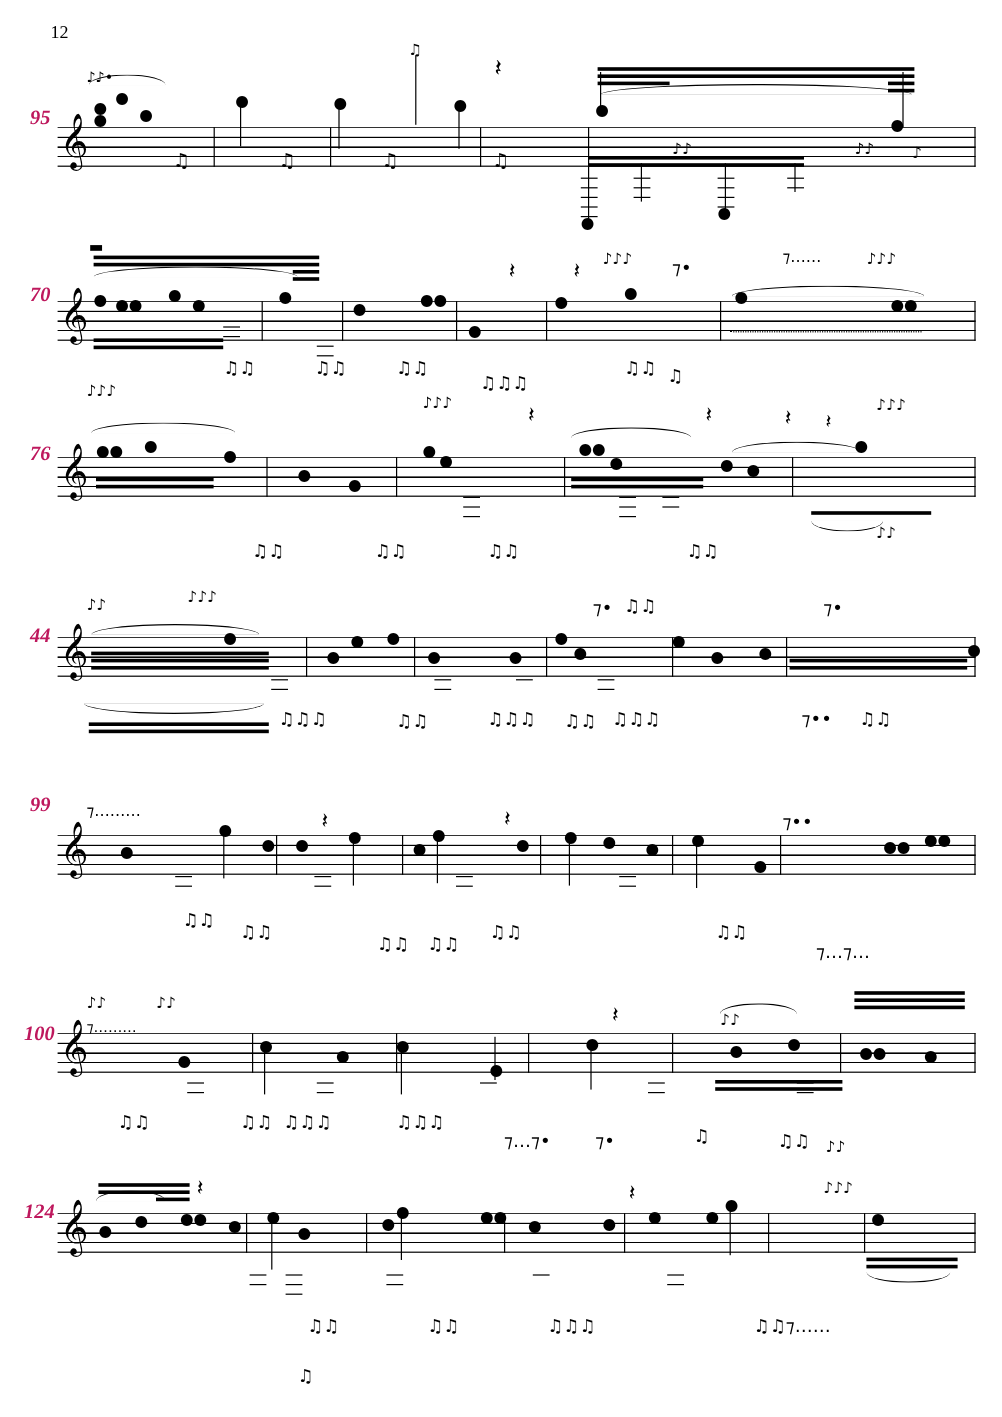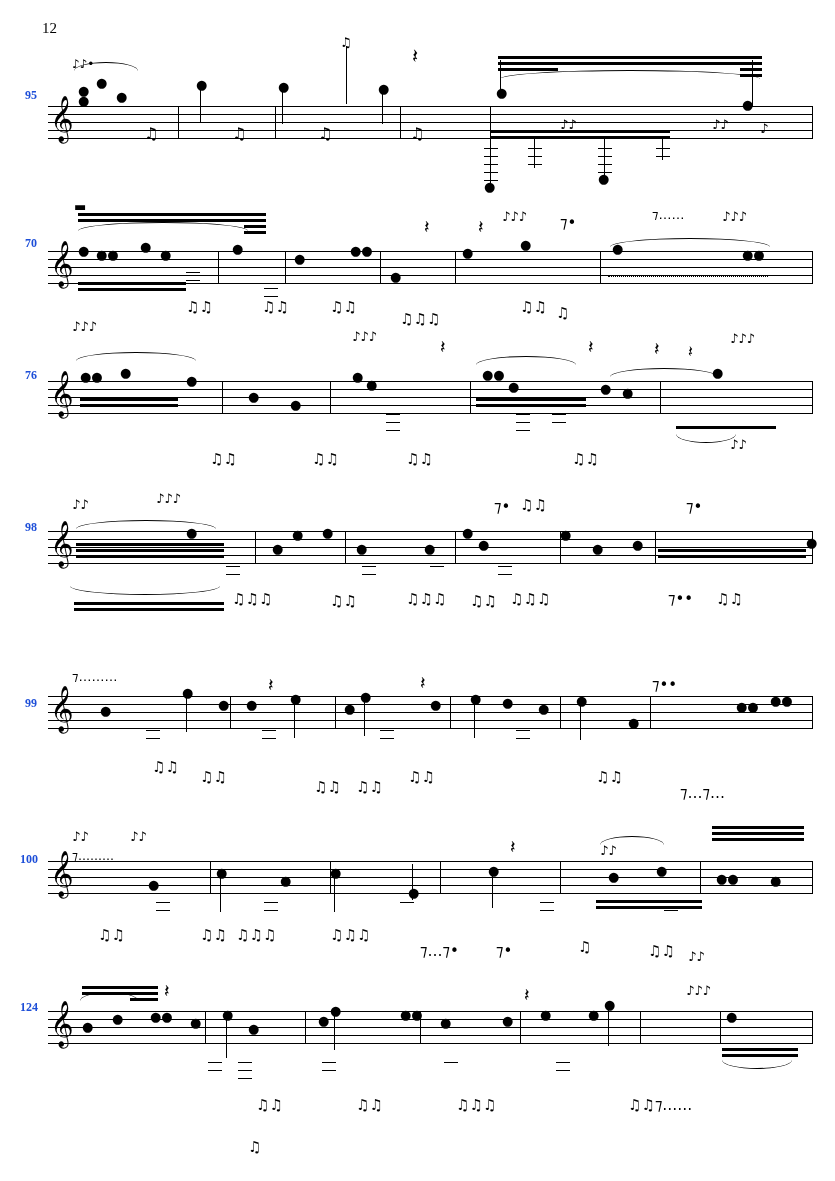--- a/index.html
+++ b/index.html
@@ -29,24 +29,25 @@
     font-family: "Liberation Serif", serif;
     color: #000000;
   }
   .system {
     position: absolute;
     left: 0;
     width: 835px;
   }
   .measure-number {
     position: absolute;
-    font-size: 12px;
+    font-size: 17px;
     font-weight: bold;
     font-family: "Liberation Serif", serif;
-    color: #1d4ed8;
+    color: #be185d;
+    font-style: italic;
   }
   
   .staff {
     position: absolute;
     left: 48px;
     width: 765px;
     height: 33px;
     background-image:
       linear-gradient(#000 1px, transparent 1px),
       linear-gradient(#000 1px, transparent 1px),
@@ -313,21 +314,21 @@
     <div class="ledger" style="left:516px; top:430px; width:14px;"></div>
     <div class="ledger" style="left:552px; top:414px; width:14px;"></div>
     <div class="ledger" style="left:552px; top:422px; width:14px;"></div>
 
     <div class="beam" style="left:676px; top:426px; width:100px;"></div>
     <div class="slur-under" style="left:676px; top:434px; width:60px;"></div>
     <div class="ink" style="left:730px; top:438px; font-size:13px;">♪♪</div>
   </div>
 
   <div class="system" style="top:0;">
-    <div class="measure-number" style="left:25px; top:520px;">98</div>
+    <div class="measure-number" style="left:25px; top:520px;">44</div>
     <div class="staff" style="top:531px;"></div>
     <div class="clef" style="left:50px; top:523px;">𝄞</div>
 
     <div class="barline" style="left:255px; top:531px;"></div>
     <div class="barline" style="left:345px; top:531px;"></div>
     <div class="barline" style="left:455px; top:531px;"></div>
     <div class="barline" style="left:560px; top:531px;"></div>
     <div class="barline" style="left:655px; top:531px;"></div>
     <div class="barline" style="left:812px; top:531px;"></div>
 
@@ -373,21 +374,21 @@
     <div class="ledger" style="left:226px; top:566px; width:14px;"></div>
     <div class="ledger" style="left:226px; top:574px; width:14px;"></div>
     <div class="ledger" style="left:362px; top:566px; width:14px;"></div>
     <div class="ledger" style="left:362px; top:574px; width:14px;"></div>
     <div class="ledger" style="left:430px; top:566px; width:14px;"></div>
     <div class="ledger" style="left:498px; top:566px; width:14px;"></div>
     <div class="ledger" style="left:498px; top:574px; width:14px;"></div>
   </div>
 
   <div class="system" style="top:0;">
-    <div class="measure-number" style="left:25px; top:696px;">99</div>
+    <div class="measure-number" style="left:25px; top:661px;">99</div>
     <div class="staff" style="top:696px;"></div>
     <div class="clef" style="left:50px; top:688px;">𝄞</div>
 
     <div class="barline" style="left:230px; top:696px;"></div>
     <div class="barline" style="left:335px; top:696px;"></div>
     <div class="barline" style="left:450px; top:696px;"></div>
     <div class="barline" style="left:560px; top:696px;"></div>
     <div class="barline" style="left:650px; top:696px;"></div>
     <div class="barline" style="left:812px; top:696px;"></div>
 

